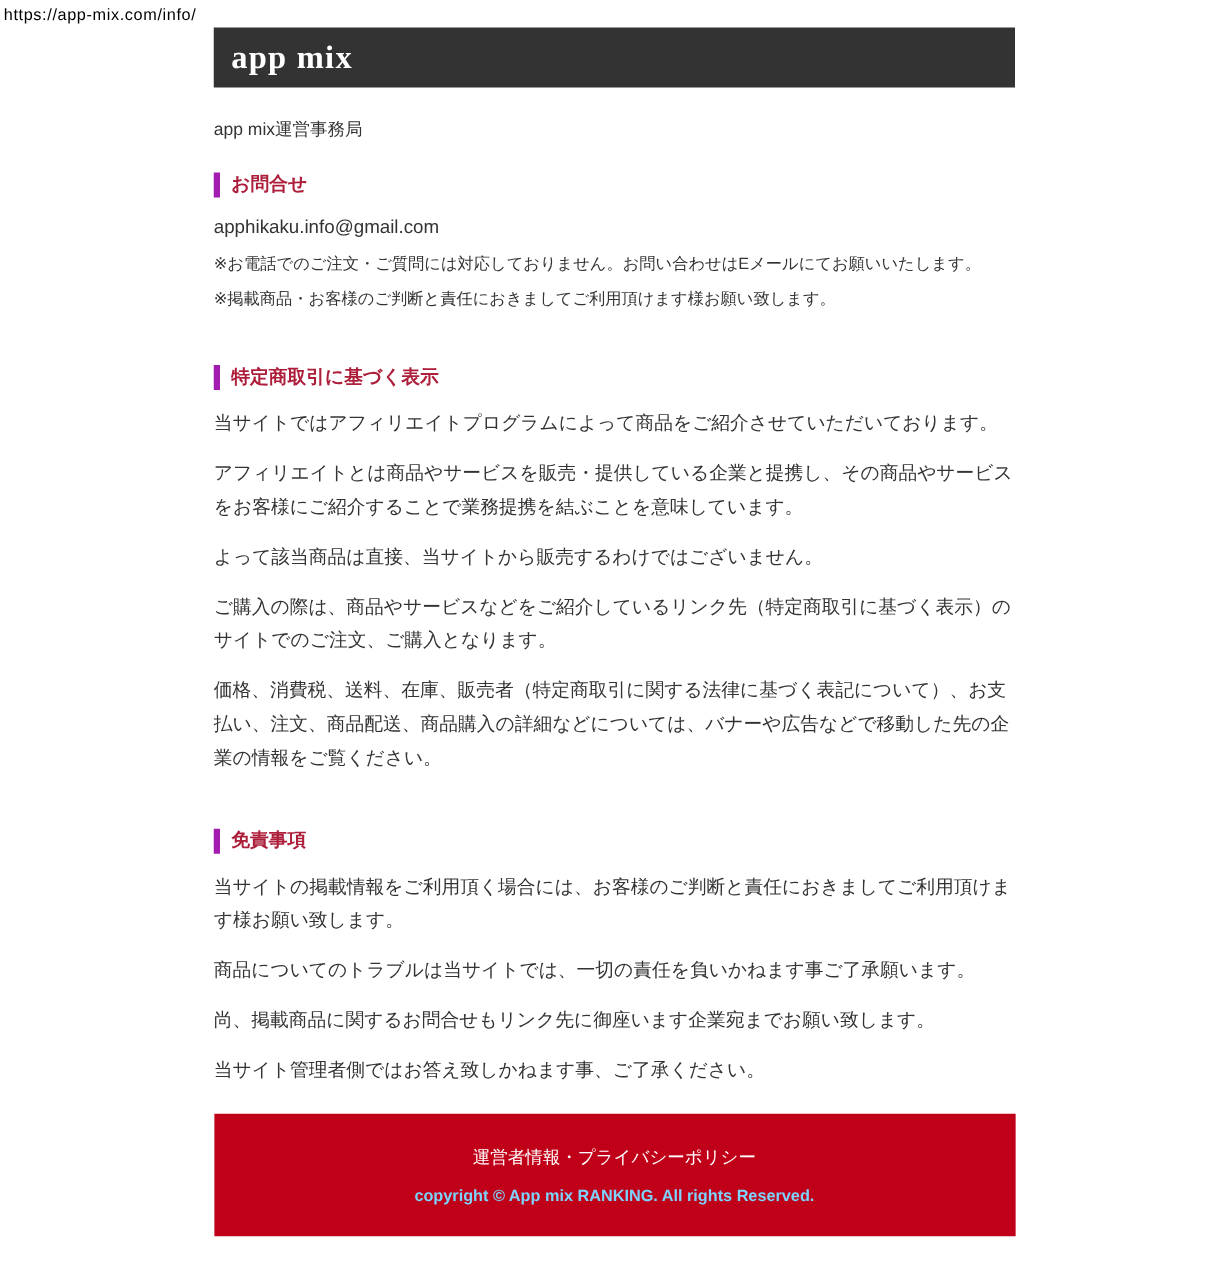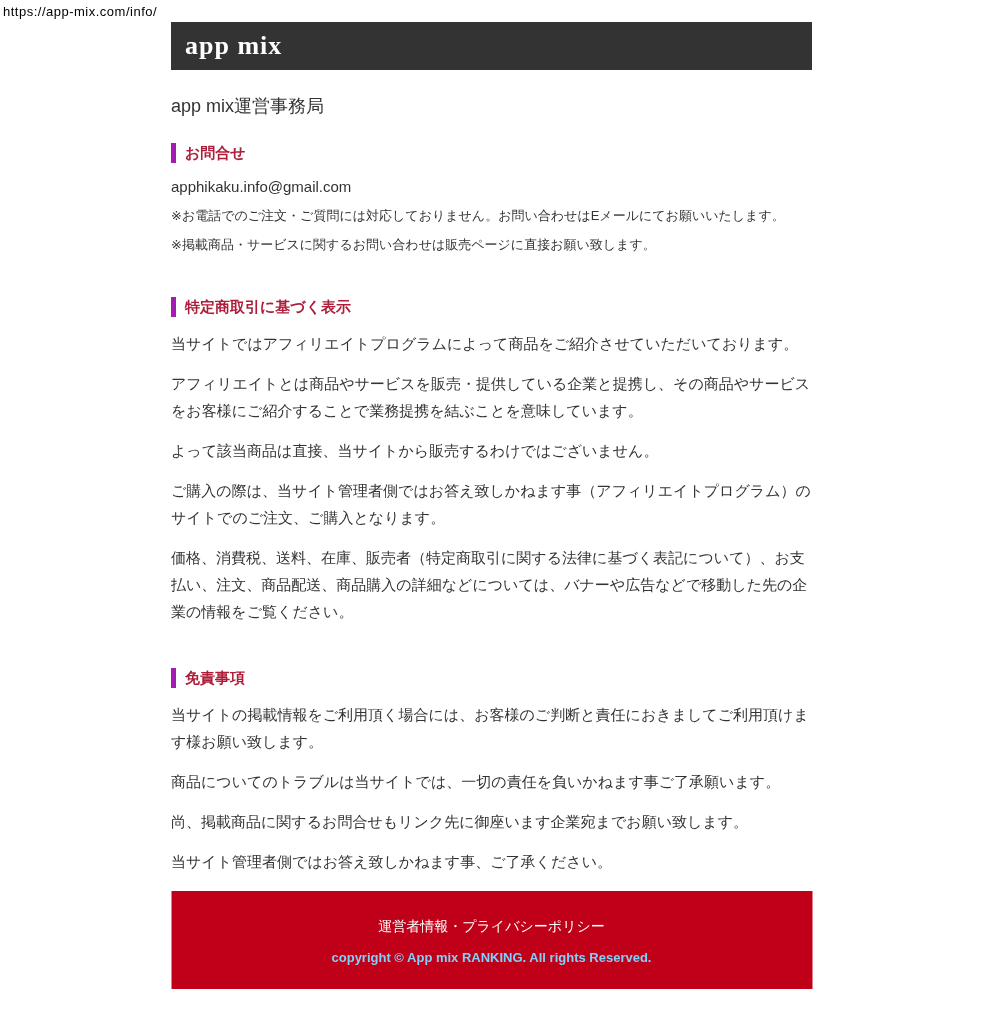--- a/index.html
+++ b/index.html
@@ -33,21 +33,21 @@
   }
   .site-title {
     font-family: "Liberation Serif", "DejaVu Serif", serif;
     font-weight: bold;
     font-size: 26px;
     color: #ffffff;
     letter-spacing: 1px;
   }
   .intro {
     margin-top: 24px;
-    font-size: 18px;
+    font-size: 14px;
     line-height: 1.4;
   }
   .section-heading {
     margin-top: 43px;
     font-size: 15px;
     font-weight: bold;
     color: #ad1e3a;
     border-left: 5px solid #a21caf;
     padding-left: 9px;
     line-height: 20px;
@@ -103,27 +103,27 @@
 
   <header class="site-header">
     <span class="site-title">app mix</span>
   </header>
 
   <p class="intro">app mix運営事務局</p>
 
   <h2 class="section-heading first">お問合せ</h2>
   <p class="email">apphikaku.info@gmail.com</p>
   <p class="note">※お電話でのご注文・ご質問には対応しておりません。お問い合わせはEメールにてお願いいたします。</p>
-  <p class="note">※掲載商品・サービスに関するお問い合わせは販売ページに直接お願い致します。</p>
+  <p class="note">※掲載商品・お客様のご判断と責任におきましてご利用頂けます様お願い致します。</p>
 
   <h2 class="section-heading">特定商取引に基づく表示</h2>
   <p class="para">当サイトではアフィリエイトプログラムによって商品をご紹介させていただいております。</p>
   <p class="para">アフィリエイトとは商品やサービスを販売・提供している企業と提携し、その商品やサービスをお客様にご紹介することで業務提携を結ぶことを意味しています。</p>
   <p class="para">よって該当商品は直接、当サイトから販売するわけではございません。</p>
-  <p class="para">ご購入の際は、当サイト管理者側ではお答え致しかねます事（アフィリエイトプログラム）のサイトでのご注文、ご購入となります。</p>
+  <p class="para">ご購入の際は、商品やサービスなどをご紹介しているリンク先（特定商取引に基づく表示）のサイトでのご注文、ご購入となります。</p>
   <p class="para">価格、消費税、送料、在庫、販売者（特定商取引に関する法律に基づく表記について）、お支払い、注文、商品配送、商品購入の詳細などについては、バナーや広告などで移動した先の企業の情報をご覧ください。</p>
 
   <h2 class="section-heading">免責事項</h2>
   <p class="para">当サイトの掲載情報をご利用頂く場合には、お客様のご判断と責任におきましてご利用頂けます様お願い致します。</p>
   <p class="para">商品についてのトラブルは当サイトでは、一切の責任を負いかねます事ご了承願います。</p>
   <p class="para">尚、掲載商品に関するお問合せもリンク先に御座います企業宛までお願い致します。</p>
   <p class="para">当サイト管理者側ではお答え致しかねます事、ご了承ください。</p>
 
 </div>
 

